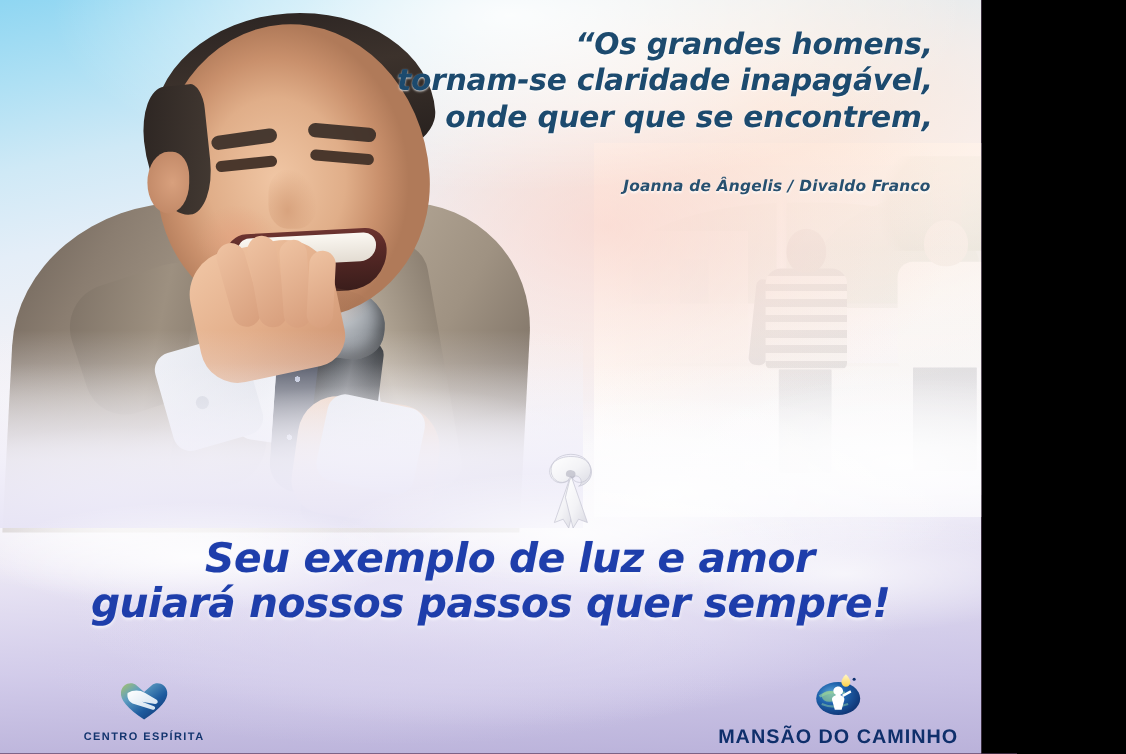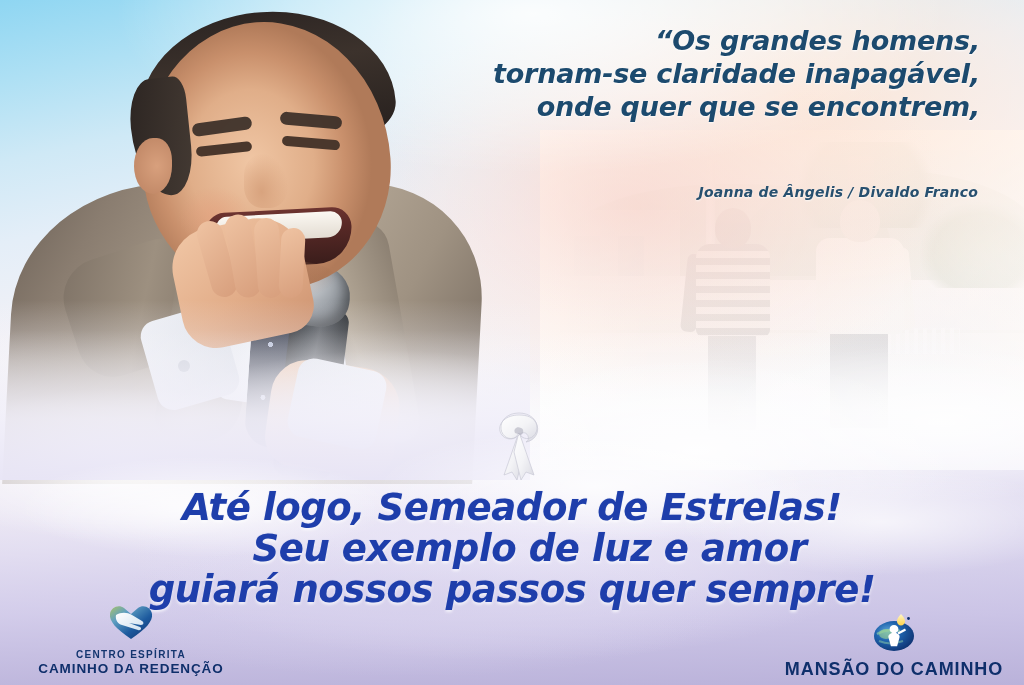--- a/index.html
+++ b/index.html
@@ -2,21 +2,21 @@
 <html lang="pt-BR"><head>
 <meta charset="utf-8">
 <title>Homenagem</title>
 <style>
   html,body{margin:0;padding:0;background:#000;}
   body{font-family:"Liberation Sans",sans-serif;}
 
   
   #poster{
     position:relative;
-    width:1024px;height:685px;
+    width:892px;height:685px;
     overflow:hidden;
     background:#f0abfc;
   }
 
   
   .bg-layer{position:absolute;inset:0;pointer-events:none;}
 
   .bg-sky{
     background:
       linear-gradient(168deg,
@@ -282,21 +282,21 @@
     text-align:right;
     color:#1c4a6e;
     font-family:"DejaVu Sans","Liberation Sans",sans-serif;
     font-style:italic;font-weight:bold;
     font-size:27px;line-height:33px;
     letter-spacing:-.2px;
     text-shadow:0 1px 2px rgba(255,255,255,.85);
   }
   .quote .qline{display:block;white-space:nowrap;}
   .attrib{
-    position:absolute;right:46px;top:184px;width:560px;
+    position:absolute;right:46px;top:162px;width:560px;
     text-align:right;
     color:#27506f;
     font-family:"DejaVu Sans","Liberation Sans",sans-serif;
     font-style:italic;font-weight:bold;font-size:14px;
     letter-spacing:.2px;
     text-shadow:0 1px 2px rgba(255,255,255,.8);
   }
 
   
   .ribbon{position:absolute;left:486px;top:409px;width:66px;height:72px;}
@@ -435,21 +435,20 @@
         <path d="M33 6 C20 6 12 14 14 22 C16 30 26 33 33 26 C40 19 46 30 40 33
                  C47 32 54 25 51 16 C48 8 41 6 33 6 Z"></path>
         <path d="M33 4 C22 4 14 11 15 20 C16 28 24 32 30 28 L33 24 L36 28
                  C42 32 50 28 51 20 C52 11 44 4 33 4 Z" fill="none"></path>
       </g>
       <path d="M29 24 C27 20 31 17 35 19 C38 20 38 24 35 26 Z" fill="#a9a9b8" opacity=".55"></path>
     </svg>
   </div>
 
   <div class="headline">
-    <span class="hl1">Até logo, Semeador de Estrelas!</span>
     <span class="hl2">Seu exemplo de luz e amor</span>
     <span class="hl3">guiará nossos passos quer sempre!</span>
   </div>
 
   <div class="logo logo-left">
     <span class="logo-mark">
       <svg width="46" height="38" viewBox="0 0 46 38">
         <defs>
           <linearGradient id="hg" x1="0" y1="0" x2="1" y2="1">
             <stop offset="0%" stop-color="#a9c36a"></stop>
@@ -462,21 +461,20 @@
             <stop offset="100%" stop-color="#cfe0ef"></stop>
           </linearGradient>
         </defs>
         <path d="M23 36 C8 26 1 18 2 11 C3 4 11 1 16 5 L23 11 L30 5
                  C35 1 43 4 44 11 C45 18 38 26 23 36 Z" fill="url(#hg)"></path>
         <path d="M8 12 C13 9 19 9 24 12 L34 18 C36 19 36 22 33 22
                  L21 20 L32 24 C34 25 33 28 30 27 L14 22 C10 21 7 17 8 12 Z" fill="url(#hw)"></path>
       </svg>
     </span>
     <span class="logo-t1">CENTRO ESPÍRITA</span>
-    <span class="logo-t2">CAMINHO DA REDENÇÃO</span>
   </div>
 
   <div class="logo logo-right">
     <span class="logo-mark">
       <svg width="46" height="42" viewBox="0 0 46 42">
         <defs>
           <radialGradient id="gg" cx="35%" cy="35%" r="75%">
             <stop offset="0%" stop-color="#5fa9d8"></stop>
             <stop offset="42%" stop-color="#1f63ad"></stop>
             <stop offset="100%" stop-color="#0d2f6e"></stop>

